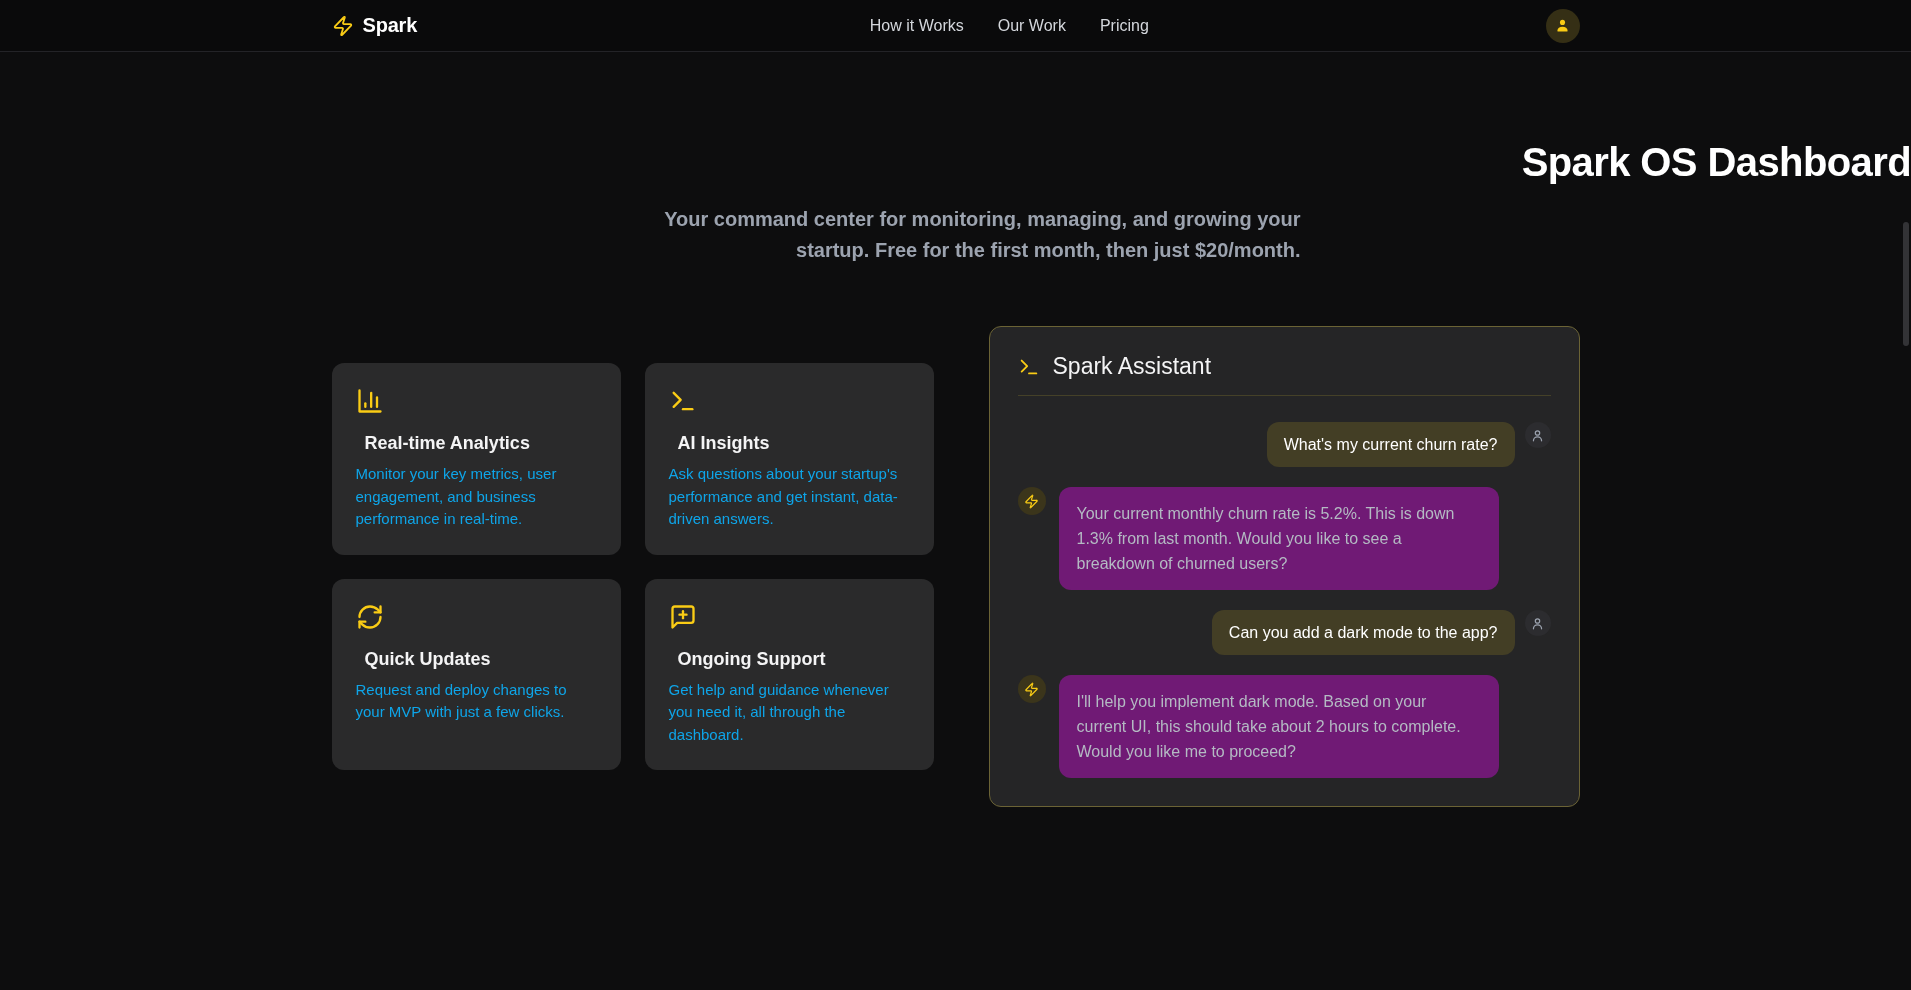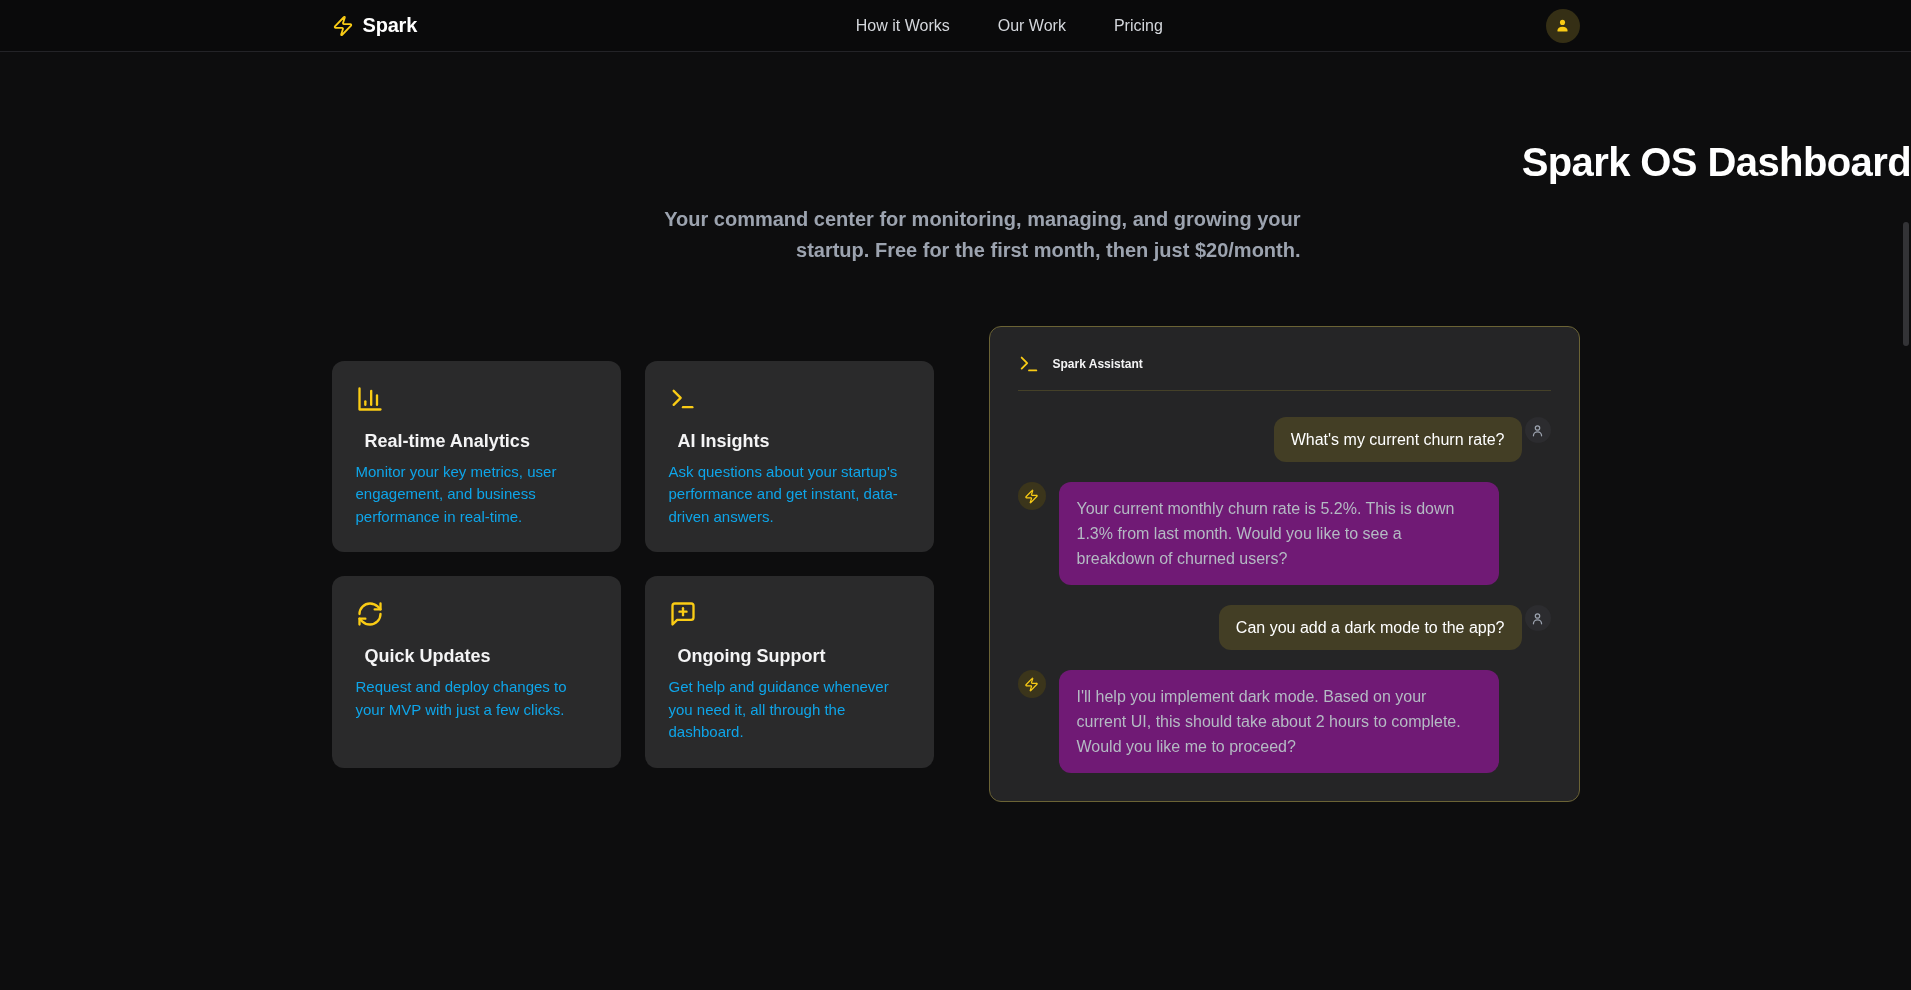--- a/index.html
+++ b/index.html
@@ -19,21 +19,21 @@
     border-bottom: 1px solid #232327;
   }
   .nav-inner {
     height: 100%;
     display: flex;
     align-items: center;
     justify-content: space-between;
   }
   .brand { display: flex; align-items: center; gap: 9px; cursor: pointer; }
   .brand-name { font-size: 20px; font-weight: 700; letter-spacing: -0.2px; }
-  .nav-links { display: flex; align-items: flex-end; gap: 48px; margin-left: 56px; }
+  .nav-links { display: flex; align-items: flex-end; gap: 34px; margin-left: 56px; }
   .nav-links a {
     color: #d4d7dc;
     text-decoration: none;
     font-size: 16px;
     cursor: pointer;
   }
   .account-btn {
     width: 34px; height: 34px;
     border-radius: 50%;
     background: #352f15;
@@ -97,29 +97,29 @@
   
   .panel {
     width: 591px;
     min-height: 463px;
     background: #252526;
     border: 1px solid #6b6335;
     border-radius: 12px;
     padding: 26px 28px 28px;
   }
   .panel-header { display: flex; align-items: center; gap: 13px; }
-  .panel-title { font-size: 12px; font-weight: 700; color: #f4f4f5; }
+  .panel-title { font-size: 23px; font-weight: 400; color: #f4f4f5; }
   .panel-divider {
     border: none;
     border-top: 1px solid #454128;
     margin: 15px 0 26px;
   }
   .messages { display: flex; flex-direction: column; gap: 20px; }
   .msg-row { display: flex; align-items: flex-start; }
-  .msg-row.user { justify-content: flex-end; gap: 3px; }
+  .msg-row.user { justify-content: flex-end; gap: 10px; }
   .msg-row.assistant { gap: 13px; }
   .bubble {
     border-radius: 12px;
     font-size: 16px;
     line-height: 25px;
   }
   .bubble.user {
     background: #433e25;
     color: #ffffff;
     padding: 10px 17px;

